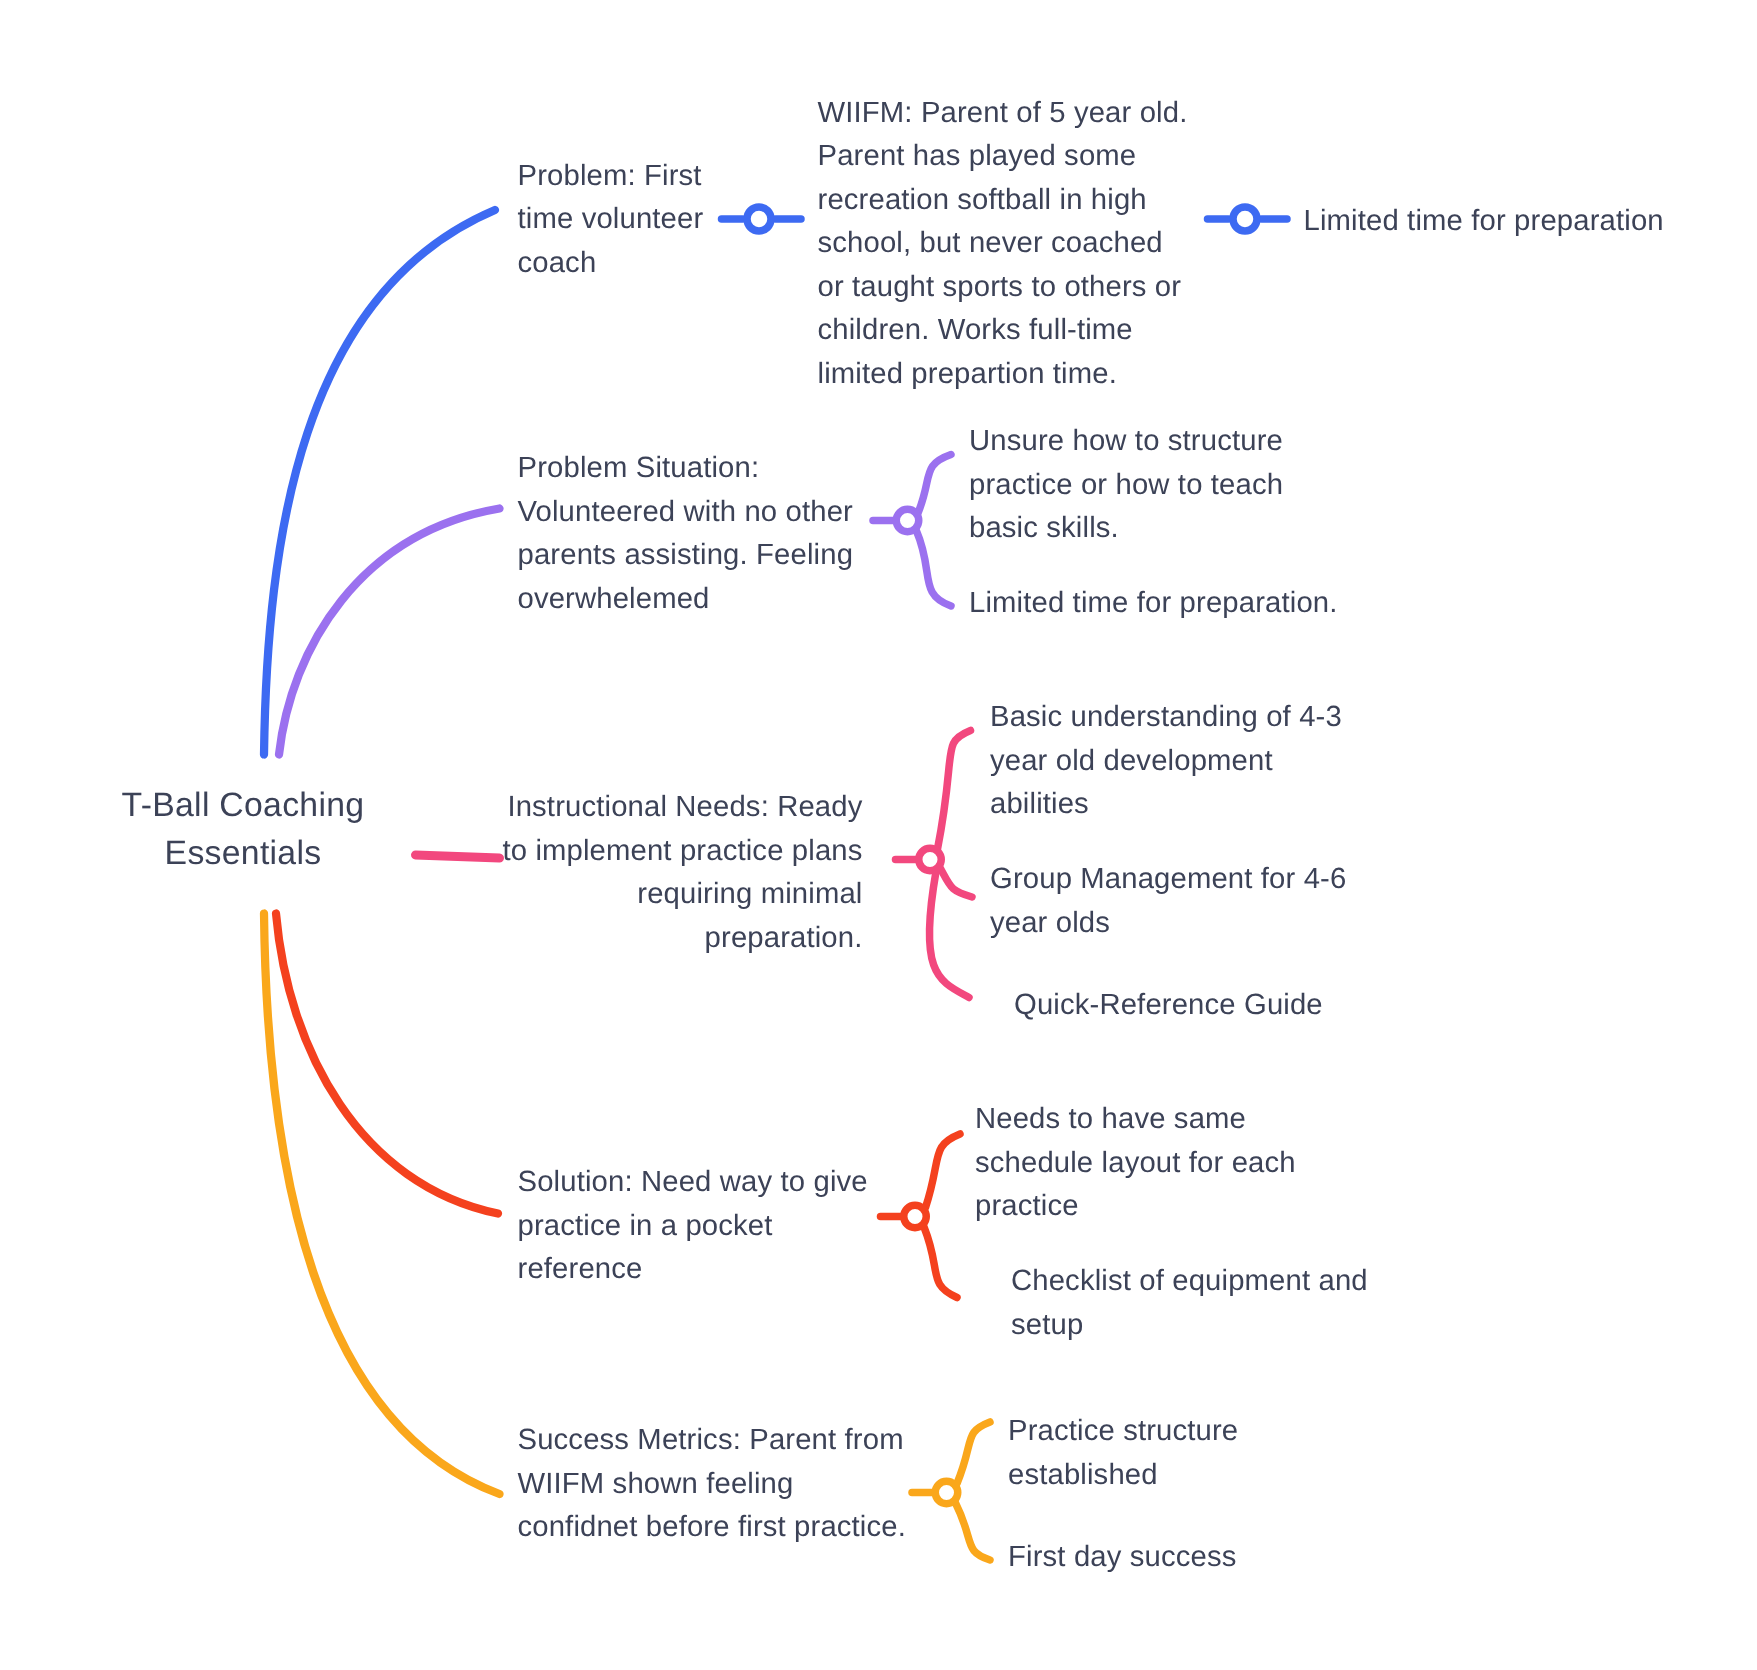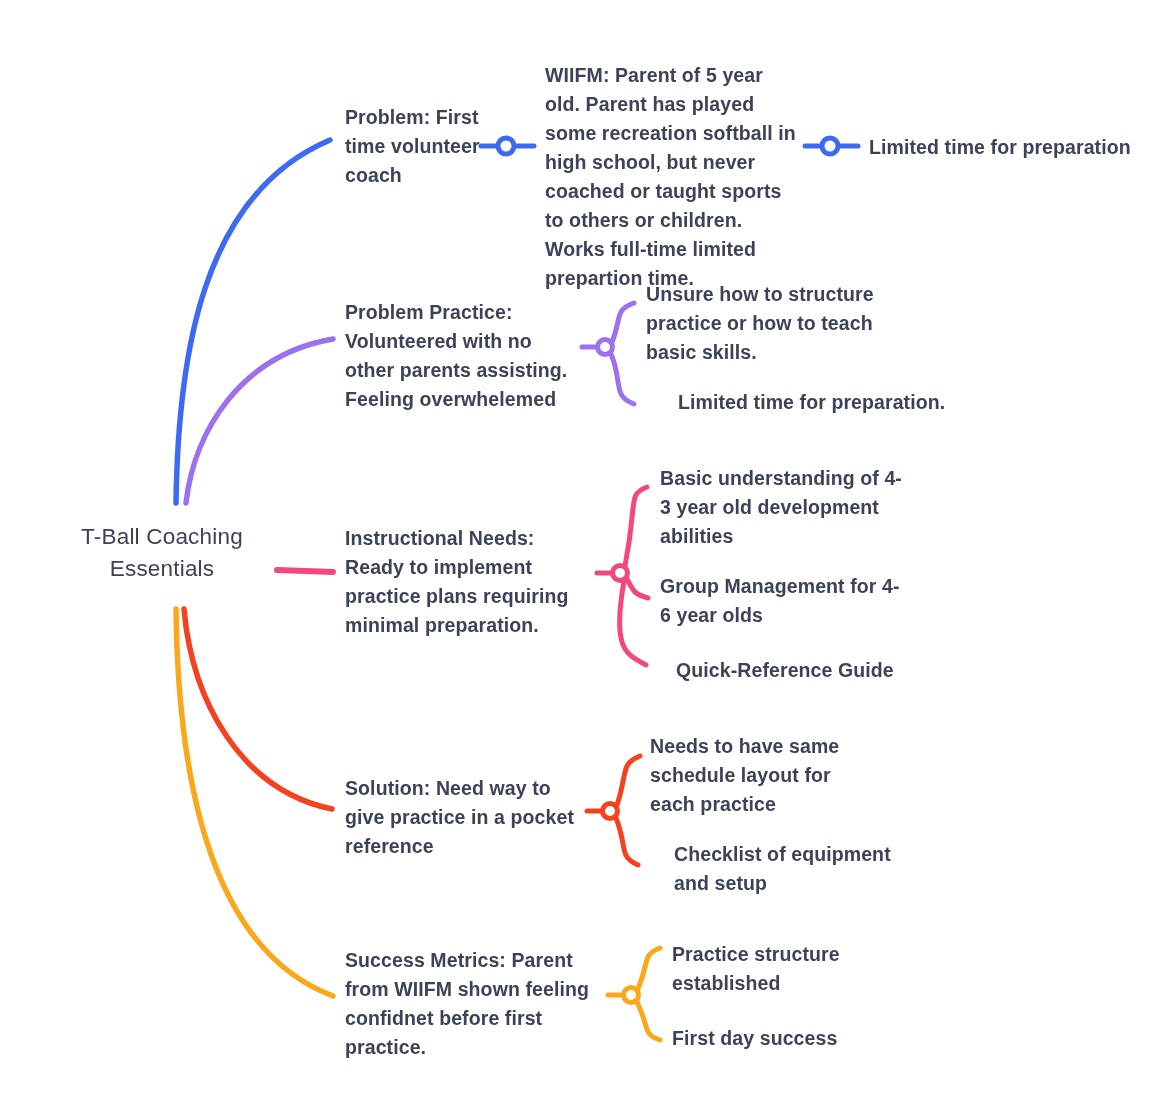--- a/index.html
+++ b/index.html
@@ -29,39 +29,38 @@
     height: 1113px;
     pointer-events: none;
   }
   .node-text {
     position: absolute;
     font-size: 19.5px;
     line-height: 29px;
     color: #3c4257;
     letter-spacing: 0.1px;
     white-space: pre-wrap;
-    font-weight: bold;
   }
   .root-title {
     position: absolute;
     font-size: 22.5px;
     line-height: 32px;
     font-weight: normal;
     color: #3c4257;
     text-align: center;
     letter-spacing: 0.2px;
   }
   
   #t-problem        { left: 345px; top: 103px;  width: 160px; }
   #t-wiifm          { left: 545px; top: 61px;   width: 252px; }
   #t-limited-1      { left: 869px; top: 133px;  width: 280px; }
   #t-problem-sit    { left: 345px; top: 298px;  width: 232px; }
   #t-unsure         { left: 646px; top: 280px;  width: 230px; }
-  #t-limited-2      { left: 646px; top: 388px;  width: 280px; margin-left: 32px; }
-  #t-instr          { left: 345px; top: 524px;  width: 248px; }
+  #t-limited-2      { left: 646px; top: 388px;  width: 280px; }
+  #t-instr          { left: 327px; top: 524px;  width: 248px; text-align: right; }
   #t-basic          { left: 660px; top: 464px;  width: 246px; }
   #t-group          { left: 660px; top: 572px;  width: 248px; }
   #t-quick          { left: 660px; top: 656px;  width: 250px; margin-left: 16px; }
   #t-solution       { left: 345px; top: 774px;  width: 248px; }
   #t-needs-same     { left: 650px; top: 732px;  width: 230px; }
   #t-checklist      { left: 650px; top: 840px;  width: 250px; margin-left: 24px; }
   #t-success        { left: 345px; top: 946px;  width: 262px; }
   #t-practice-str   { left: 672px; top: 940px;  width: 200px; }
   #t-first-day      { left: 672px; top: 1024px; width: 220px; }
   #root-title       { left: 34px;  top: 521px;  width: 256px; }
@@ -127,21 +126,21 @@
 
   <div class="root-title" id="root-title">T-Ball Coaching
 Essentials</div>
 
   <div class="node-text" id="t-problem">Problem: First time volunteer coach</div>
 
   <div class="node-text" id="t-wiifm">WIIFM: Parent of 5 year old. Parent has played some recreation softball in high school, but never coached or taught sports to others or children. Works full-time limited prepartion time.</div>
 
   <div class="node-text" id="t-limited-1">Limited time for preparation</div>
 
-  <div class="node-text" id="t-problem-sit">Problem Practice: Volunteered with no other parents assisting. Feeling overwhelemed</div>
+  <div class="node-text" id="t-problem-sit">Problem Situation: Volunteered with no other parents assisting. Feeling overwhelemed</div>
 
   <div class="node-text" id="t-unsure">Unsure how to structure practice or how to teach basic skills.</div>
 
   <div class="node-text" id="t-limited-2">Limited time for preparation.</div>
 
   <div class="node-text" id="t-instr">Instructional Needs: Ready to implement practice plans requiring minimal preparation.</div>
 
   <div class="node-text" id="t-basic">Basic understanding of 4-3 year old development abilities</div>
 
   <div class="node-text" id="t-group">Group Management for 4-6 year olds</div>

